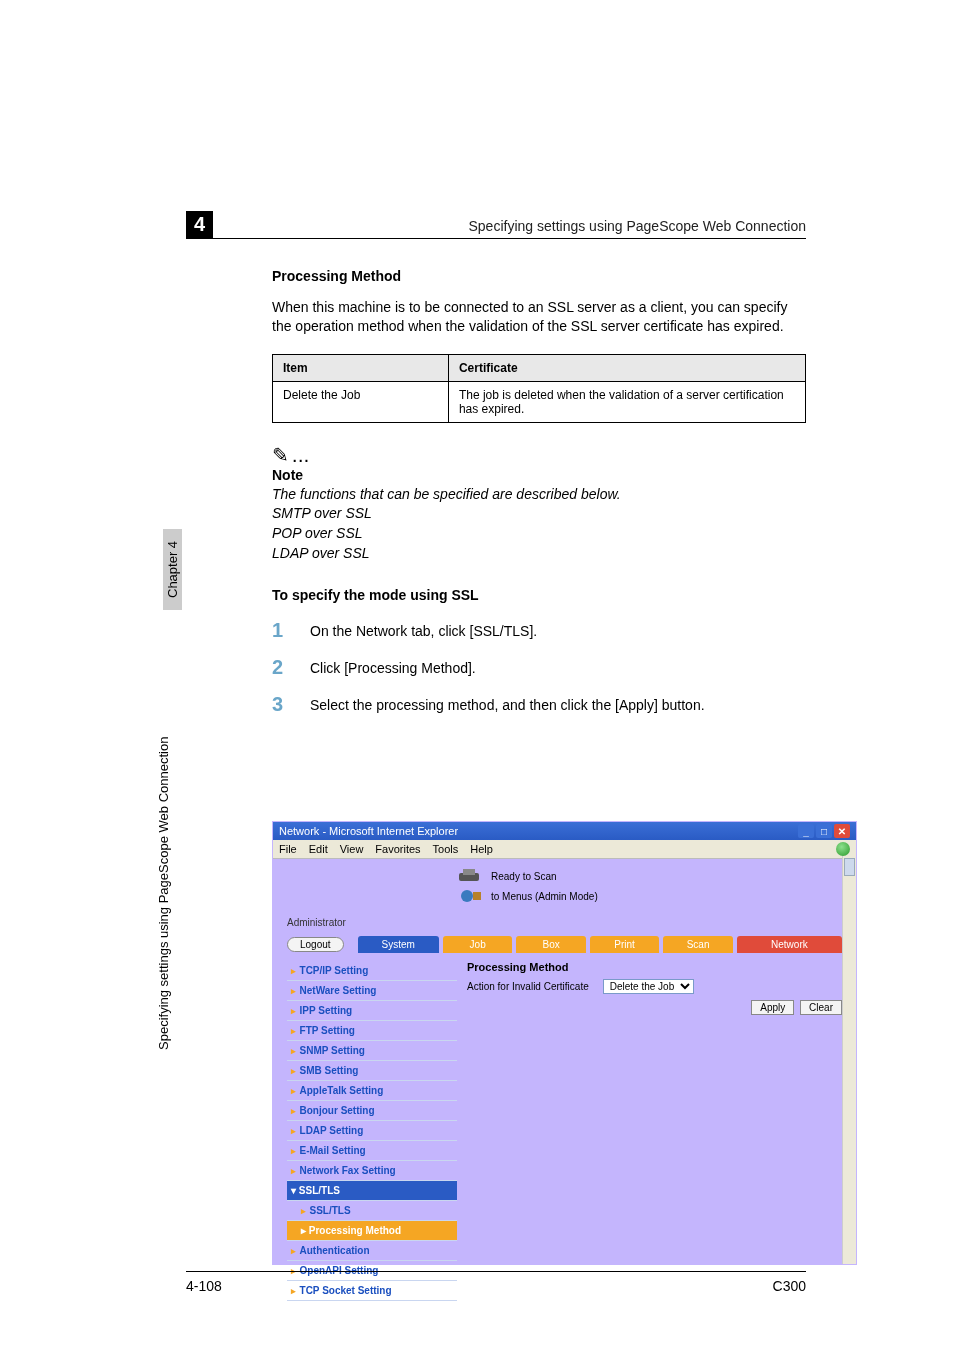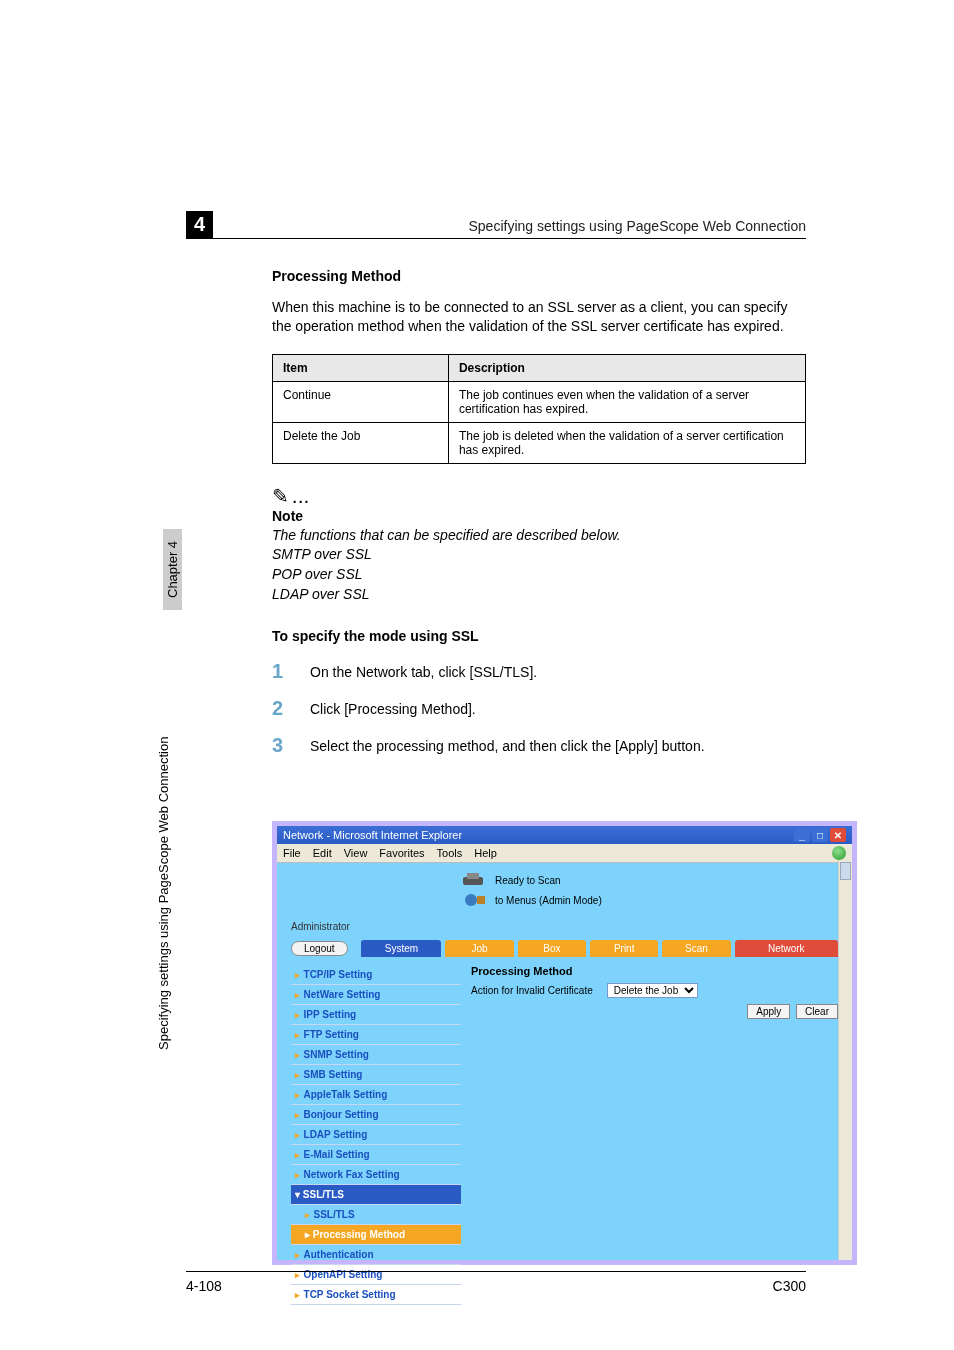--- a/index.html
+++ b/index.html
@@ -14,21 +14,21 @@
   table.tbl th,table.tbl td{border:1px solid #000;padding:6px 10px;text-align:left;vertical-align:top}
   table.tbl th{background:#e8e8e8;font-weight:700}
   .note-icon{margin-top:22px;font-size:20px;line-height:1}
   .dots{letter-spacing:2px;font-weight:700;font-size:14px;margin-left:4px}
   .note-label{font-weight:700;font-size:14px;margin-top:2px}
   .note-text{font-style:italic;font-size:14px;line-height:1.4;margin-top:2px}
   .h-bold2{font-weight:700;font-size:14px;margin-top:24px;margin-bottom:16px}
   .step{display:flex;align-items:flex-start;margin-bottom:14px}
   .step-num{font-size:20px;font-weight:700;color:#6aa6c9;width:38px}
   .step-txt{font-size:14px;padding-top:4px}
-  .screenshot{position:absolute;left:272px;top:821px;width:585px;height:444px;border:5px solid #c4b5fd;background:#7dd3fc}
+  .screenshot{position:absolute;left:272px;top:821px;width:585px;height:444px;border:1px solid #c4b5fd;background:#c4b5fd}
   .ss-title{background:linear-gradient(#3b6fd6,#2a5bc4);color:#fff;font-size:11px;padding:2px 6px;display:flex;align-items:center;justify-content:space-between}
   .win-ctrl{display:flex;gap:2px}
   .win-btn{width:16px;height:14px;display:inline-flex;align-items:center;justify-content:center;font-size:10px;font-weight:700;color:#fff;border-radius:2px}
   .btn-min{background:#3b6fd6}
   .btn-max{background:#3b6fd6}
   .btn-close{background:#e04b3a}
   .ss-menu{background:#ece9d8;font-size:11px;padding:2px 6px;border-bottom:1px solid #bbb;display:flex;gap:12px;align-items:center}
   .ss-globe{width:14px;height:14px;background:radial-gradient(circle at 40% 35%,#8de08d,#2a9a2a);border-radius:50%;display:inline-block;margin-left:auto}
   .ss-head{padding:10px 0 0 14px}
   .ss-icon{display:inline-flex;align-items:center;gap:6px;font-size:10px;color:#000;margin-left:170px}
@@ -69,28 +69,24 @@
 <div class="header-line"></div>
 
 <div class="section">
   <div class="h-bold">Processing Method</div>
   <div class="para">When this machine is to be connected to an SSL server as a client, you can specify the operation method when the validation of the SSL server certificate has expired.</div>
 
   <table class="tbl">
     <thead>
         <tr>
       <th style="width:33%">Item</th>
-      <th>Description</th>
+      <th>Certificate</th>
     </tr>
       </thead>
     <tbody>
-      <tr>
-        <td>Continue</td>
-        <td>The job continues even when the validation of a server certification has expired.</td>
-      </tr>
       <tr>
         <td>Delete the Job</td>
         <td>The job is deleted when the validation of a server certification has expired.</td>
       </tr>
     </tbody>
   </table>
 
   <div class="note-icon">✎<span class="dots">...</span></div>
   <div class="note-label">Note</div>
   <div class="note-text">

